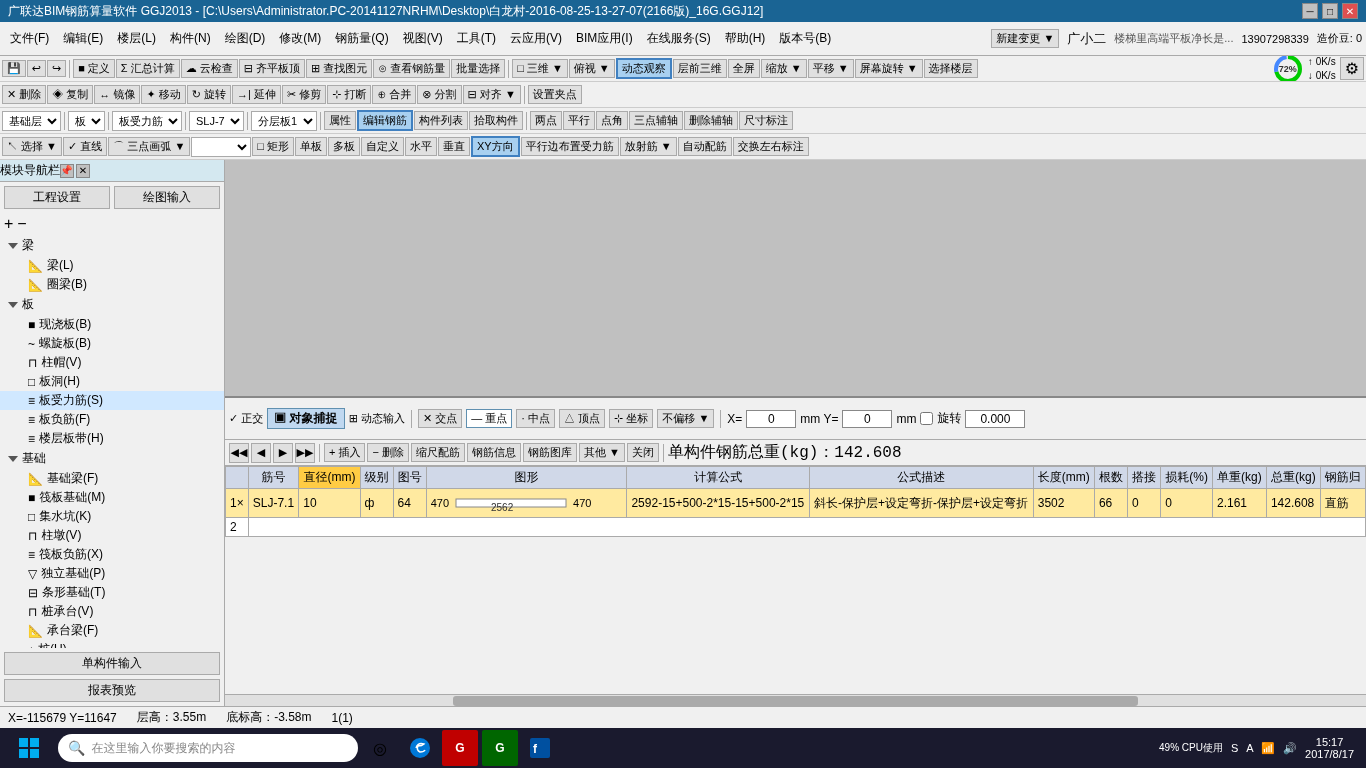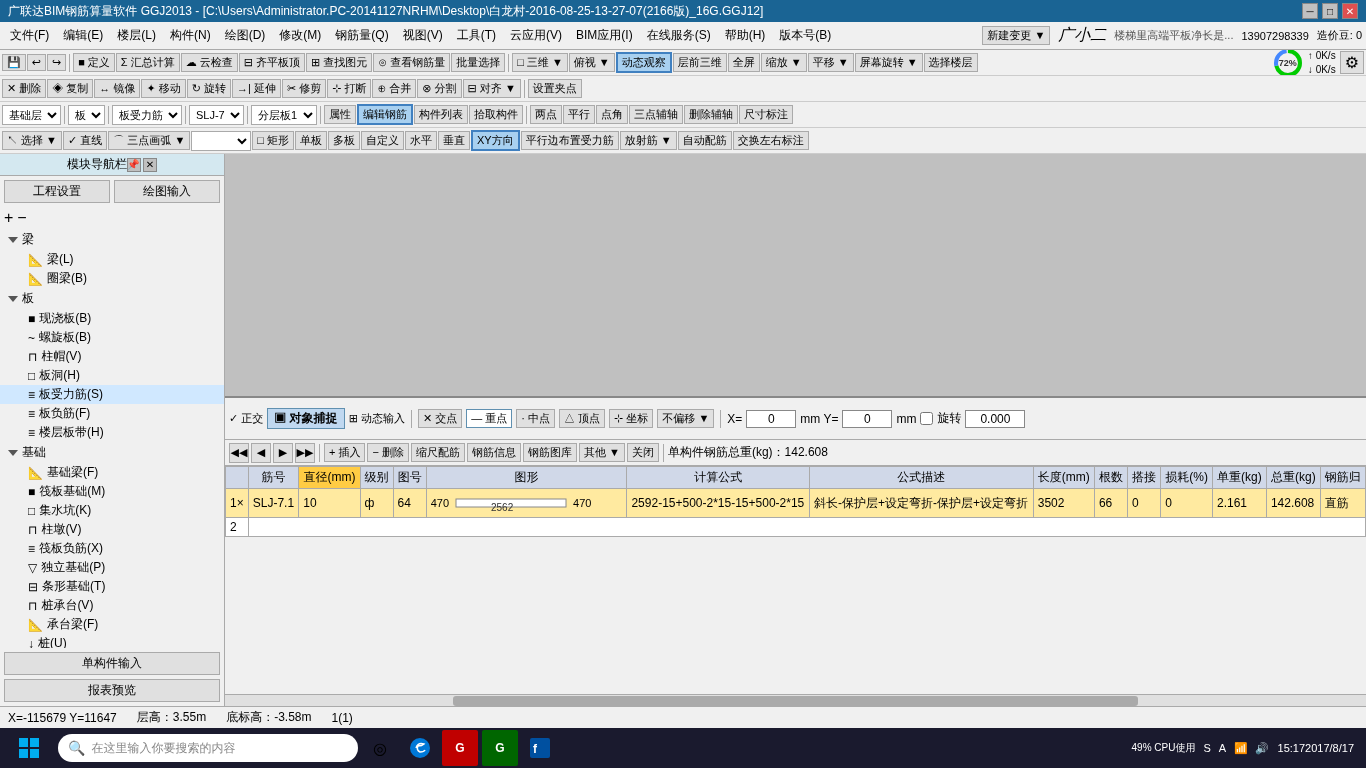--- a/index.html
+++ b/index.html
@@ -4,28 +4,28 @@
   <style>
     * { margin: 0; padding: 0; box-sizing: border-box; }
     body { width: 1366px; height: 768px; overflow: hidden; font-family: 'SimSun', '宋体', sans-serif; font-size: 12px; background: #c0c0c0; }
     
     
     #titlebar { background: #1a6494; color: white; height: 22px; display: flex; align-items: center; justify-content: space-between; padding: 0 8px; font-size: 12px; }
     #titlebar-controls { display: flex; gap: 4px; }
     .title-btn { width: 16px; height: 16px; background: #c0c0c0; border: 1px solid #888; display: flex; align-items: center; justify-content: center; font-size: 10px; cursor: pointer; color: #000; }
     
     
-    #menubar { background: #f0f0f0; height: 28px; display: flex; align-items: center; padding: 0 4px; border-bottom: 1px solid #aaa; gap: 2px; }
+    #menubar { background: #f0f0f0; height: 34px; display: flex; align-items: center; padding: 0 4px; border-bottom: 1px solid #aaa; gap: 2px; }
     .menu-item { padding: 2px 6px; cursor: pointer; font-size: 12px; white-space: nowrap; }
     .tb-btn { padding: 1px 4px; background: #e0e0e0; border: 1px solid #aaa; cursor: pointer; font-size: 11px; white-space: nowrap; display: flex; align-items: center; gap: 2px; }
     .tb-sep { width: 1px; height: 18px; background: #aaa; margin: 0 2px; }
     
     
     #sidebar { width: 225px; background: #f0f0f0; border-right: 1px solid #aaa; display: flex; flex-direction: column; overflow: hidden; }
-    #sidebar-header { background: #d4e8f0; padding: 2px 12px; font-size: 12px; display: flex; justify-content: center; align-items: center; border-bottom: 1px solid #aaa; }
+    #sidebar-header { background: #d4e8f0; padding: 2px 0; font-size: 12px; display: flex; justify-content: flex-start; align-items: center; border-bottom: 1px solid #aaa; }
     #sidebar-content { flex: 1; overflow-y: auto; overflow-x: hidden; }
     .sidebar-section { cursor: pointer; }
     .sidebar-section-header { padding: 2px 4px 2px 8px; display: flex; align-items: center; gap: 4px; cursor: pointer; }
     .sidebar-item { padding: 1px 4px 1px 28px; cursor: pointer; display: flex; align-items: center; gap: 4px; white-space: nowrap; }
     .triangle-down { width: 0; height: 0; border-left: 5px solid transparent; border-right: 5px solid transparent; border-top: 6px solid #555; display: inline-block; }
     #sidebar-footer { padding: 4px; display: flex; flex-direction: column; gap: 4px; }
     .sidebar-footer-btn { background: #e0e0e0; border: 1px solid #aaa; padding: 2px 4px; cursor: pointer; font-size: 12px; }
     
     
     #canvas-area { flex: 1; background: #000; position: relative; overflow: hidden; }
@@ -50,21 +50,21 @@
     
     
     #statusbar { height: 22px; background: #f0f0f0; border-top: 1px solid #aaa; display: flex; align-items: center; padding: 0 8px; gap: 20px; font-size: 12px; }
     
     
     #taskbar { height: 40px; background: #1a1a2e; display: flex; align-items: center; padding: 0 4px; gap: 4px; }
     .taskbar-start { width: 50px; height: 36px; background: #1a1a2e; display: flex; align-items: center; justify-content: center; border-radius: 2px; cursor: pointer; }
     .taskbar-search { flex: 1; max-width: 300px; height: 28px; background: white; border-radius: 14px; display: flex; align-items: center; padding: 0 10px; gap: 6px; font-size: 12px; color: #888; }
     .taskbar-app { width: 36px; height: 36px; display: flex; align-items: center; justify-content: center; cursor: pointer; font-size: 20px; }
     .taskbar-right { margin-left: auto; display: flex; align-items: center; gap: 8px; color: white; font-size: 11px; padding-right: 8px; }
-    .taskbar-time { display: flex; flex-direction: row; align-items: center; font-size: 11px; color: white; }
+    .taskbar-time { display: flex; flex-direction: column; align-items: center; font-size: 11px; color: white; }
     
     
     .progress-ring { position: relative; width: 32px; height: 32px; }
     .progress-ring svg { transform: rotate(-90deg); }
     .progress-text { position: absolute; top: 50%; left: 50%; transform: translate(-50%, -50%); font-size: 9px; font-weight: bold; color: #333; }
     
     
     #canvas-area::-webkit-scrollbar { width: 10px; height: 10px; }
     
     #layout { display: flex; flex-direction: column; height: 768px; }
@@ -103,21 +103,21 @@
     <span class="menu-item">钢筋量(Q)</span>
     <span class="menu-item">视图(V)</span>
     <span class="menu-item">工具(T)</span>
     <span class="menu-item">云应用(V)</span>
     <span class="menu-item">BIM应用(I)</span>
     <span class="menu-item">在线服务(S)</span>
     <span class="menu-item">帮助(H)</span>
     <span class="menu-item">版本号(B)</span>
     <div style="margin-left:auto;display:flex;align-items:center;gap:8px;">
       <span class="tb-btn">新建变更 ▼</span>
-      <span style="font-size:16px;font-style:italic;">广小二</span>
+      <span style="font-size:13px;">广小二</span>
       <span style="font-size:11px;color:#555;max-width:140px;overflow:hidden;text-overflow:ellipsis;white-space:nowrap;">楼梯里高端平板净长是...</span>
       <span style="font-size:11px;">13907298339</span>
       <span style="font-size:11px;text-align:center;">造价豆: 0</span>
     </div>
   </div>
 
   <div class="toolbar-row">
     <div class="tb-btn">💾</div>
     <div class="tb-btn">↩</div>
     <div class="tb-btn">↪</div>
@@ -447,21 +447,21 @@
           <div class="nav-btn">▶▶</div>
           <div class="tb-sep"></div>
           <div class="tb-btn">+ 插入</div>
           <div class="tb-btn">− 删除</div>
           <div class="tb-btn">缩尺配筋</div>
           <div class="tb-btn">钢筋信息</div>
           <div class="tb-btn">钢筋图库</div>
           <div class="tb-btn">其他 ▼</div>
           <div class="tb-btn">关闭</div>
           <div class="tb-sep"></div>
-          <span style="font-size:12px;">单构件钢筋总重(kg)：142.608</span>
+          <span style="font-size:16px;font-family:Liberation Mono, monospace;">单构件钢筋总重(kg)：142.608</span>
         </div>
 
         <div style="flex:1;overflow:auto;">
           <table id="data-table">
             <thead>
               <tr>
                 <th></th>
                 <th>筋号</th>
                 <th style="background:#ffcc44;">直径(mm)</th>
                 <th>级别</th>

